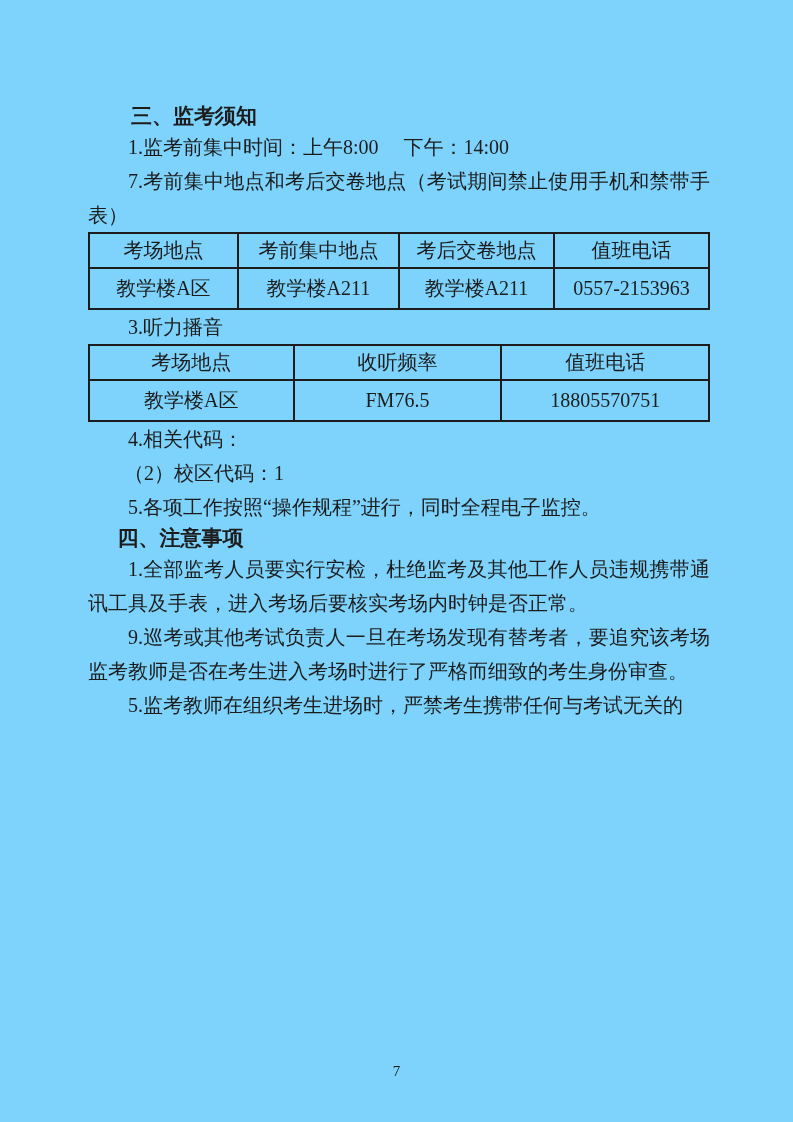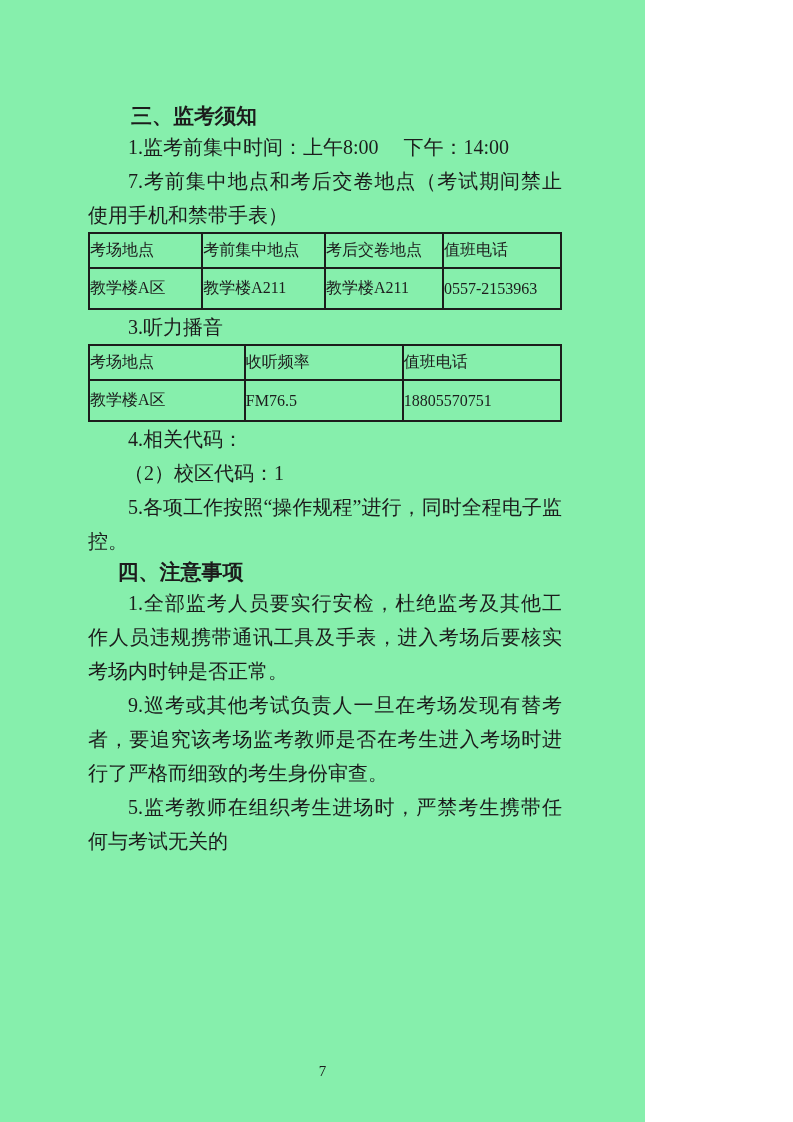--- a/index.html
+++ b/index.html
@@ -1,21 +1,21 @@
 <!DOCTYPE html>
 <html lang="zh"><head>
 <meta charset="utf-8">
 <style>
   html, body { margin: 0; padding: 0; background: #ffffff; }
   .page {
     position: relative;
-    width: 645px;
+    width: 793px;
     height: 1122px;
     box-sizing: border-box;
-    background: #86efac;
+    background: #7dd3fc;
     padding: 102px 83px 16px 88px;
     font-family: "Liberation Serif", "DejaVu Serif", serif;
     font-size: 20px;
     color: #1c1c1c;
     overflow: hidden;
   }
   h2.sec-heading {
     font-size: 21px;
     font-weight: bold;
     line-height: 28px;
@@ -34,23 +34,24 @@
   .mt22 { margin-top: 22px; }
   .mt34 { margin-top: 34px; }
   table.doc-table {
     width: 100%;
     border-collapse: collapse;
     table-layout: fixed;
     margin: 0;
   }
   table.doc-table td {
     border: 2px solid #1c1c1c;
+    text-align: center;
     vertical-align: middle;
     padding: 0;
-    font-size: 16px;
+    font-size: 20px;
     overflow: hidden;
     white-space: nowrap;
   }
   table.doc-table tr.head-row td { height: 33px; }
   table.doc-table tr.data-row td { height: 39px; }
   .page-number {
     position: absolute;
     bottom: 42px;
     left: 0;
     right: 0;

